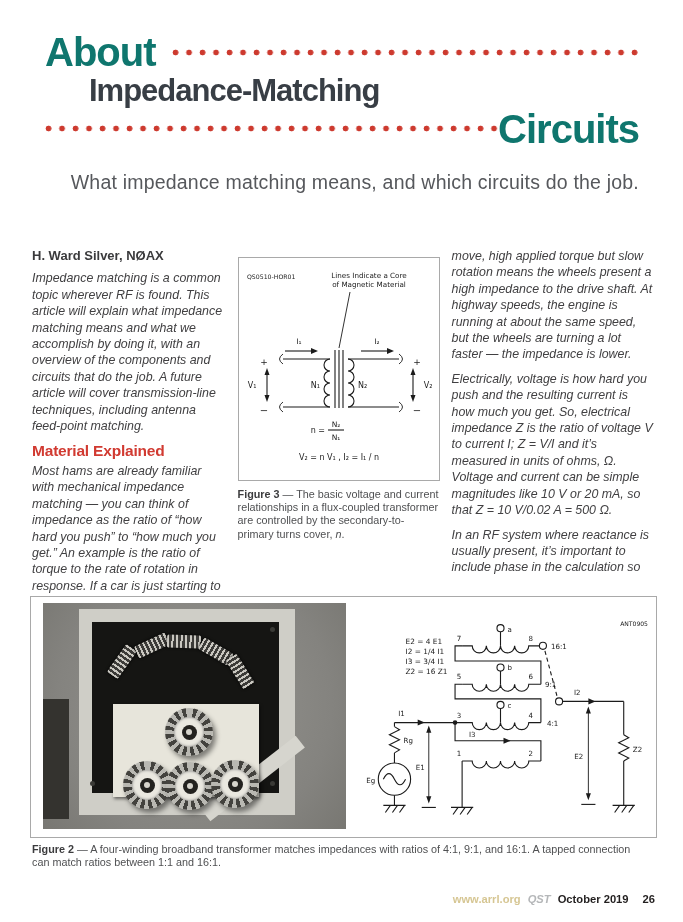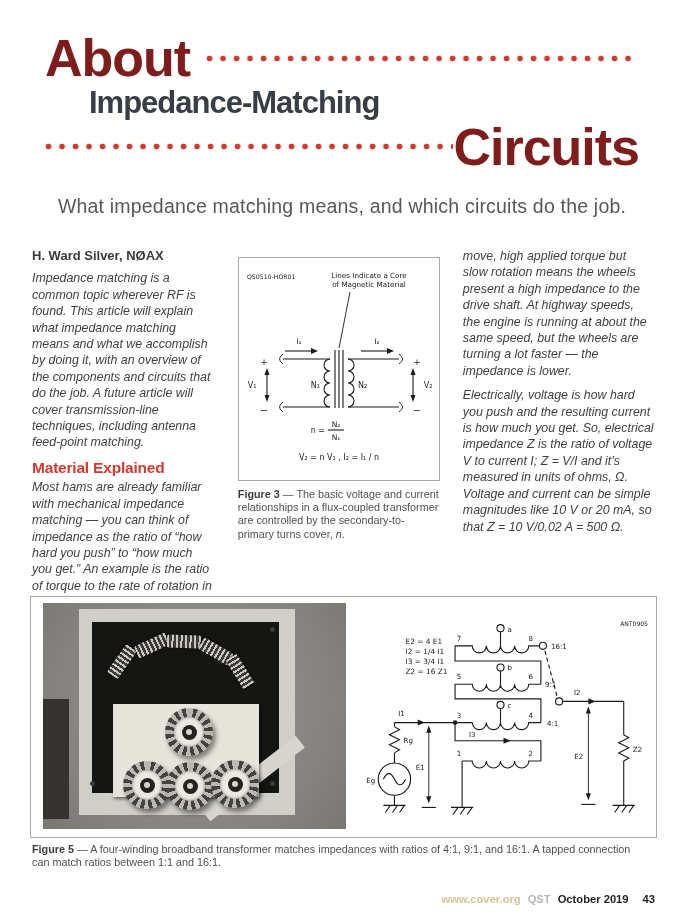--- a/index.html
+++ b/index.html
@@ -6,29 +6,29 @@
   body{width:683px;height:922px;position:relative;background:#ffffff;overflow:hidden;
        font-family:"Liberation Sans",sans-serif;color:#414042;}
   .page{position:absolute;inset:0;background:#fff;}
 
   
   .header{position:absolute;top:32px;left:45px;right:44px;}
   .hrow{display:flex;align-items:center;}
   .dotline{height:7px;flex:1;
      background-image:radial-gradient(circle at 3.5px 3.5px,#cd3a2f 2.6px,rgba(0,0,0,0) 3.2px);
      background-size:13.5px 7px;background-repeat:repeat-x;background-position:left center;}
-  .t-gray{font-size:52px;font-weight:bold;color:#7f1d1d;letter-spacing:-1px;line-height:1;}
+  .t-gray{font-size:40px;font-weight:bold;color:#0f766e;letter-spacing:-1px;line-height:1;}
   .t-dark{font-size:31px;font-weight:bold;color:#383e45;letter-spacing:-1px;line-height:1.02;}
   .row1 .dotline{margin-left:16px;}
   .row2{margin:3px 0 2px 44px;}
   .row3 .t-gray{}
-  .subtitle{margin-top:22px;text-align:center;font-size:19.5px;color:#56585c;letter-spacing:.2px;}
-
-  
-  .cols{position:absolute;top:248px;left:32px;width:622px;display:flex;gap:23px;}
+  .subtitle{margin-top:22px;text-align:right;font-size:19.5px;color:#56585c;letter-spacing:.2px;}
+
+  
+  .cols{position:absolute;top:248px;left:32px;width:622px;display:flex;gap:12px;}
   .col{font-size:12.4px;line-height:16.4px;color:#414042;}
   .col1{width:197px;}
   .col2{width:202px;padding-top:9px;}
   .col3{width:206px;}
   .col p{margin:0 0 8px 0;font-style:italic;}
   .author{font-weight:bold;font-size:13px;color:#3a3a3c;margin:0 0 6px 0;}
   .redhead{color:#d13a31;font-weight:bold;font-size:15.5px;margin:9px 0 3px 0;letter-spacing:-.2px;}
 
   
   .fig1-box{border:1px solid #a9a9a9;width:200px;height:222px;background:#fff;}
@@ -62,21 +62,21 @@
   .conn-pin{width:6px;height:6px;border-radius:50%;background:#d6d4cc;}
   .screw{position:absolute;width:5px;height:5px;border-radius:50%;background:#3a3a36;}
   .circuit{position:absolute;left:318px;top:3px;}
 
   .fig2cap{position:absolute;top:843px;left:32px;width:600px;font-size:10.8px;line-height:13.2px;color:#4f5052;}
   .fig2cap b{color:#3c3c3e;}
 
   
   .footer{position:absolute;top:893px;right:28px;font-size:11.2px;font-weight:bold;white-space:nowrap;}
   .f-web{color:#d6c693;}
-  .f-mag{color:#b5b7b9;margin:16px 7px;}
+  .f-mag{color:#b5b7b9;font-style:italic;margin:16px 7px;}
   .f-issue{color:#221f1f;text-align:right;}
   .f-page{color:#221f1f;margin-left:14px;}
 </style>
 </head>
 <body>
 
 <div class="page">
 
   <div class="header">
     <div class="hrow row1">
@@ -168,20 +168,21 @@
         </svg>
       </div>
       <div class="figcap">
         <b>Figure 3</b><span> — The basic voltage and current relationships in a flux-coupled transformer are controlled by the secondary-to-primary turns cover, </span><i>n</i><span>.</span>
       </div>
     </div>
 
     <div class="col col3">
       <p>move, high applied torque but slow rotation means the wheels present a high impedance to the drive shaft. At highway speeds, the engine is running at about the same speed, but the wheels are turning a lot faster — the impedance is lower.</p>
       <p>Electrically, voltage is how hard you push and the resulting current is how much you get. So, electrical impedance Z is the ratio of voltage V to current I; Z = V/I and it’s measured in units of ohms, Ω. Voltage and current can be simple magnitudes like 10 V or 20 mA, so that Z = 10 V/0.02 A = 500 Ω.</p>
+      <p>In an RF system where reactance is usually present, it’s important to include phase in the calculation so</p>
     </div>
   </div>
 
   <div class="fig2-box">
 
     <div class="photo">
       <div class="darkblock"></div>
       <div class="frame"></div>
       <div class="sheen"></div>
       <div class="clip" style="left:62px;top:52px;transform:rotate(-55deg);"></div>
@@ -326,20 +327,20 @@
         <line x1="237" y1="102" x2="237" y2="191" class="thin"></line>
         <polygon points="237,100 234.5,107 239.5,107"></polygon>
           <polygon points="237,193 234.5,186 239.5,186"></polygon>
         <line x1="230" y1="197" x2="244" y2="197"></line>
         <text x="232" y="152" font-size="7" text-anchor="end">E2</text>
       </g>
     </svg>
   </div>
 
   <div class="fig2cap">
-    <b>Figure 5</b><span> — A four-winding broadband transformer matches impedances with ratios of 4:1, 9:1, and 16:1. A tapped connection can match ratios between 1:1 and 16:1.</span>
+    <b>Figure 2</b><span> — A four-winding broadband transformer matches impedances with ratios of 4:1, 9:1, and 16:1. A tapped connection can match ratios between 1:1 and 16:1.</span>
   </div>
 
   <div class="footer">
-    <span class="f-web">www.cover.org</span><span class="f-mag">QST</span><span class="f-issue">October 2019</span><span class="f-page">43</span>
+    <span class="f-web">www.arrl.org</span><span class="f-mag">QST</span><span class="f-issue">October 2019</span><span class="f-page">26</span>
   </div>
 
 </div>
 
 </body></html>

